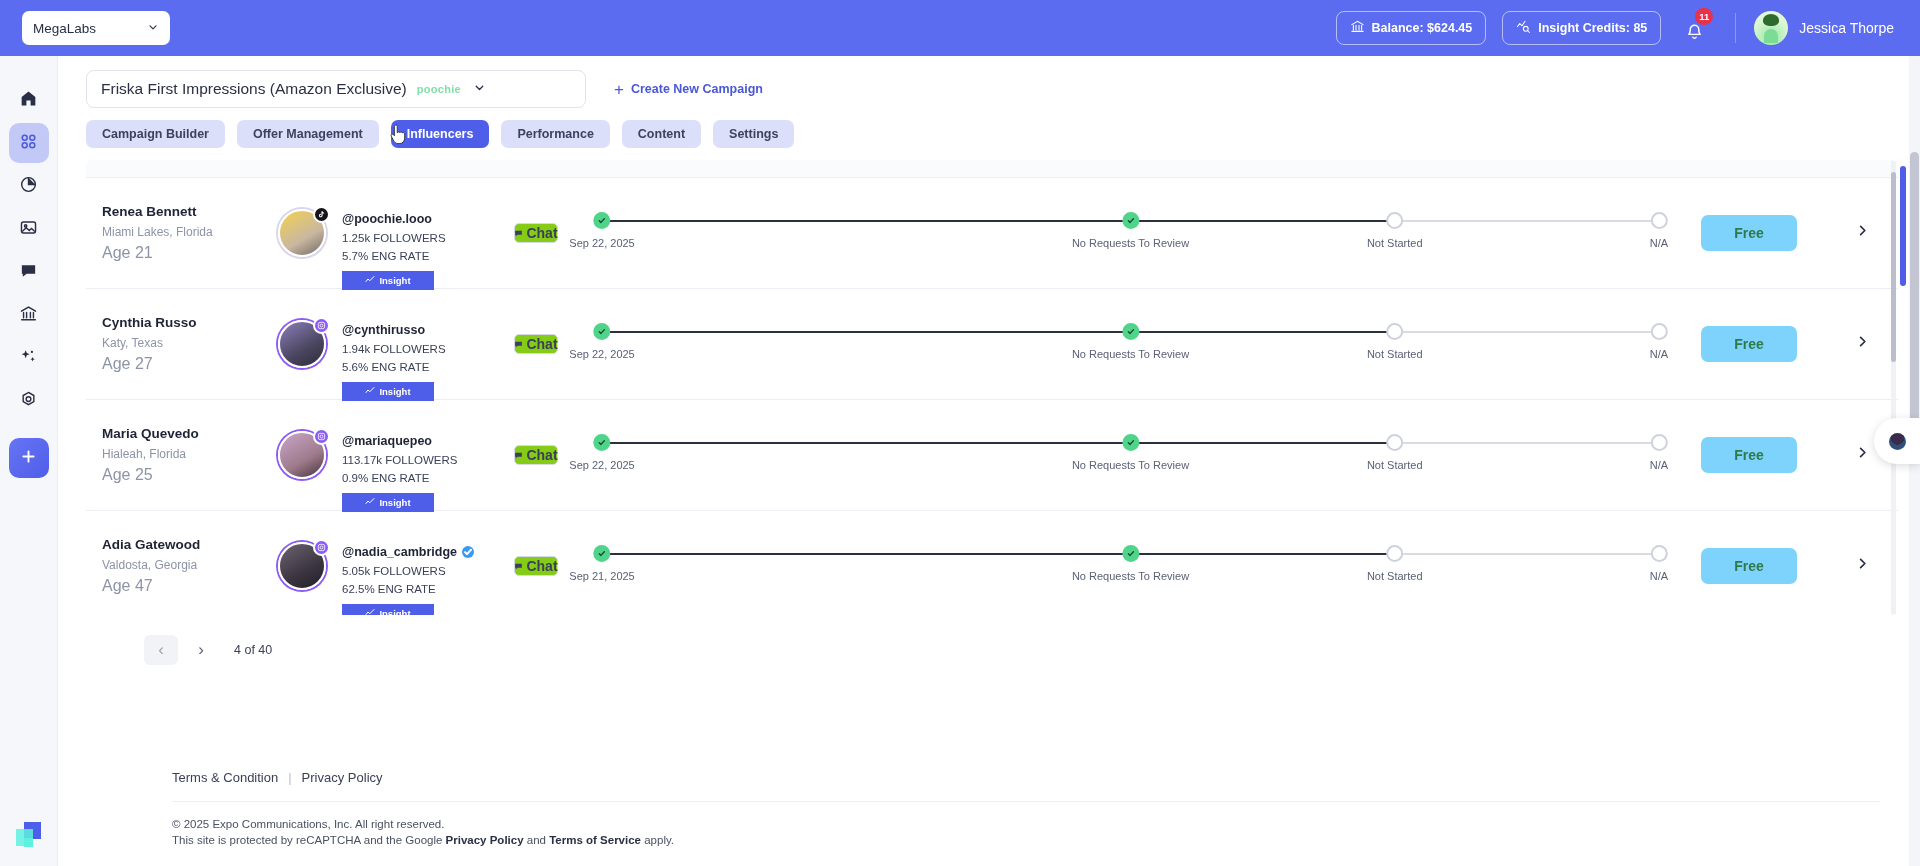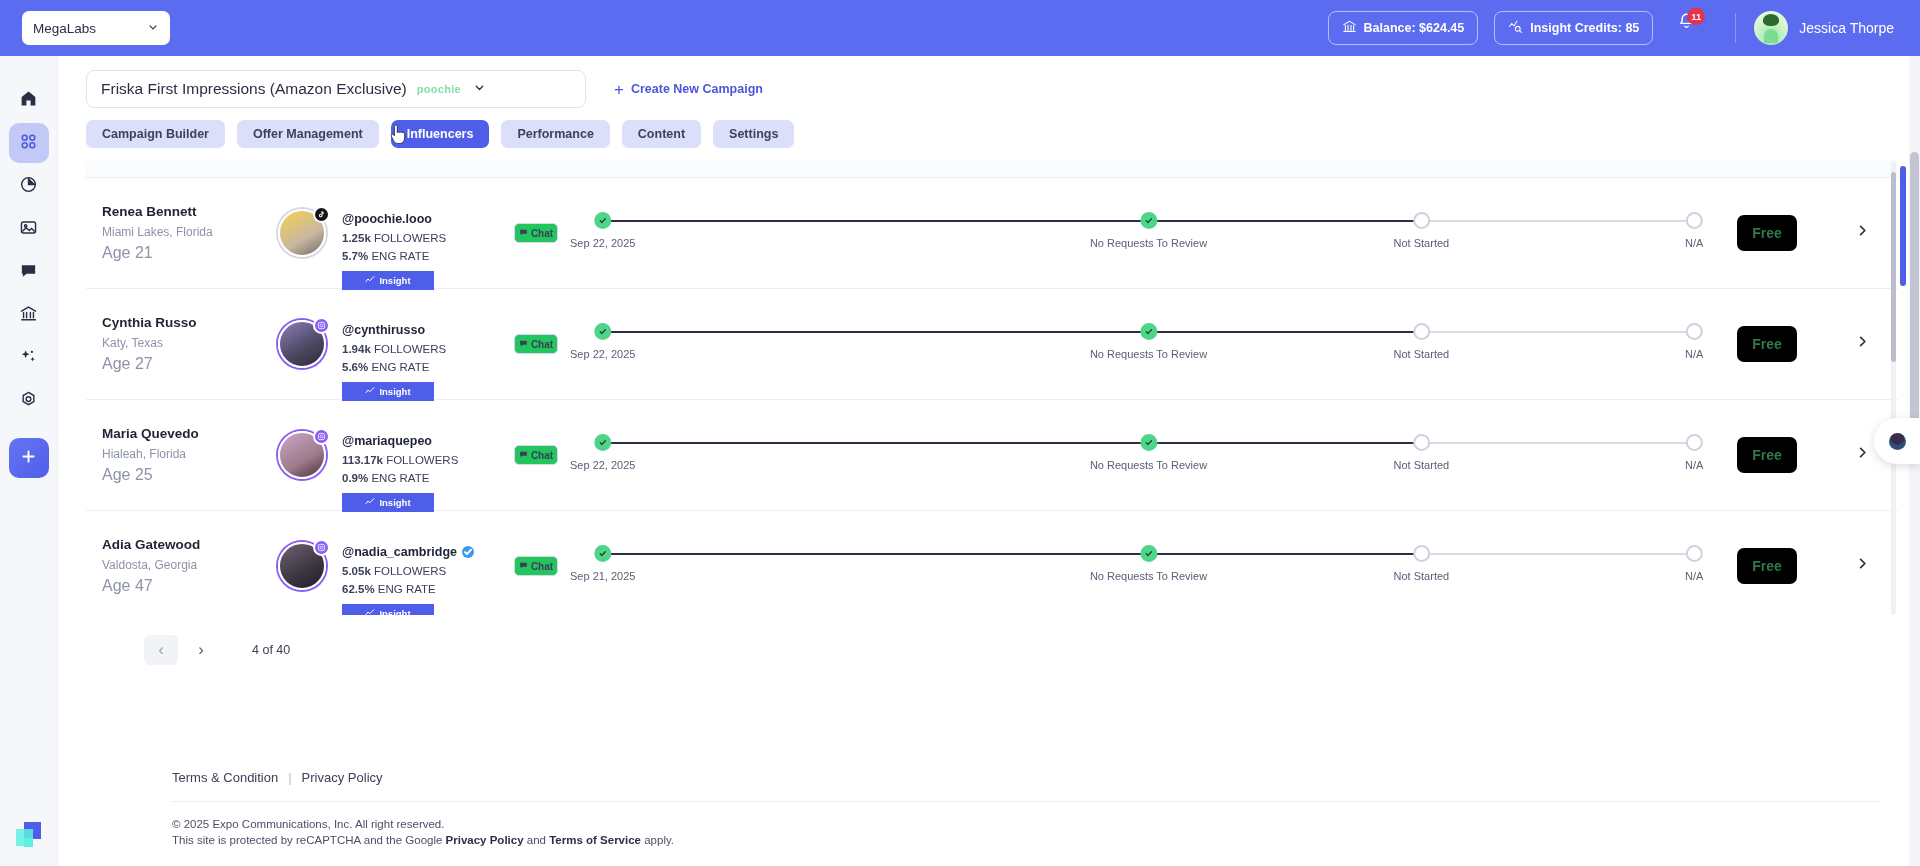--- a/index.html
+++ b/index.html
@@ -28,21 +28,21 @@
   .org-select .chev { font-size: 11px; color: #3a3f55; }
   .topbar-right {
     margin-left: auto; display: flex; align-items: center; height: 56px;
   }
   .pill {
     height: 34px; border: 1px solid rgba(255,255,255,.55); border-radius: 8px;
     display: flex; align-items: center; gap: 7px;
     padding: 0 13px; color: #fff; font-size: 12.5px; font-weight: 600;
     cursor: pointer; margin-right: 16px; white-space: nowrap;
   }
-  .bell-wrap { position: relative; width: 34px; height: 34px; display:flex; align-items:flex-start; justify-content:center; cursor:pointer; margin-right: 20px;}
+  .bell-wrap { position: relative; width: 34px; height: 34px; display:flex; align-items:flex-end; justify-content:center; cursor:pointer; margin-right: 12px;}
   .badge {
     position: absolute; top: -3px; right: -2px;
     background: #e8314a; color: #fff; font-size: 9.5px; font-weight: 700;
     min-width: 17px; height: 17px; border-radius: 9px;
     display: flex; align-items: center; justify-content: center; padding: 0 4px;
   }
   .divider-v { width:1px; height:30px; background: rgba(255,255,255,.3); margin: 0 18px 0 12px;}
   .user { display: flex; align-items: center; gap: 11px; margin-right: 26px; cursor: pointer;}
   .avatar-top {
     width: 34px; height: 34px; border-radius: 50%;
@@ -131,67 +131,67 @@
     border-radius: 50%; background: #14141a; border: 2px solid #fff;
     display: flex; align-items:center; justify-content:center;
   }
   .social-badge.ig { background: #8b5cf6; }
   .social-badge svg { width: 9px; height: 9px; }
 
   .handle-col { width: 150px; margin-top: 36px; }
   .handle { font-size: 12.5px; font-weight: 700; color: #1f2337; display:flex; align-items:center; gap:5px;}
   .verified { width:12px;height:12px;border-radius:50%;background:#3b9af0;display:inline-flex;align-items:center;justify-content:center;color:#fff;font-size:8px;}
   .stat { font-size: 11.5px; color: #3b4058; margin-top: 6px;}
-  .stat b { font-weight: 700; }
+  .stat b { font-weight: 400; }
   .insight-btn {
     margin-top: 9px; width: 92px; height: 19px; background: #4f5ee8;
     border-radius: 0; color: #fff; font-size: 9.5px; font-weight: 700;
     display: flex; align-items: center; justify-content: center; gap: 4px; cursor: pointer;
   }
   .insight-btn svg { width: 10px; height: 10px;}
 
   .chat-btn {
     margin: 0 12px 0 22px; width: 44px; height: 20px; border: 1px solid #d7dae6;
-    border-radius: 5px; background: #22c55e; color: #3b4058;
-    font-size: 10px; font-weight: 600; display:flex; align-items:center; justify-content:center; gap:3px;
+    border-radius: 5px; background: #84cc16; color: #3b4058;
+    font-size: 14px; font-weight: 600; display:flex; align-items:center; justify-content:center; gap:3px;
     cursor: pointer;
   }
   .chat-btn svg { width:9px;height:9px;}
 
   .track { flex: 1; position: relative; height: 46px; margin: 0 20px 0 10px; }
   .track-line { position:absolute; top: 10px; left: 0; right: 0; height: 1.5px; background:#d9dbe4;}
   .track-line.done { background:#2c2f3e; }
   .node { position:absolute; top: 2px; transform: translateX(-50%); text-align:center;}
   .dot { width: 17px; height: 17px; border-radius:50%; border:2px solid #cfd2dd; background:#fff; margin: 0 auto;}
   .dot.ok { background:#4fd48a; border-color:#4fd48a; display:flex;align-items:center;justify-content:center;}
   .dot.ok svg { width:9px;height:9px; }
   .node-label { margin-top: 8px; font-size: 11px; color: #5b melhor; }
   .node-label { margin-top: 8px; font-size: 11px; color: #5a6077; white-space: nowrap;}
 
   .price {
-    width: 60px; height: 36px; background: #000000; border-radius: 7px;
+    width: 96px; height: 36px; background: #7dd3fc; border-radius: 7px;
     display:flex; align-items:center; justify-content:center;
     color: #2f7a4a; font-size: 14px; font-weight: 700; margin-right: 58px;
   }
   .row-chev { color:#2b2f45; font-size: 17px; margin-right: 28px; cursor:pointer;}
 
   
   .vscroll-outer { position:absolute; top: 0; right: -8px; width: 6px; height: 455px; }
   .vscroll-thumb { position:absolute; top: 6px; left:0; width: 6px; height: 120px; background:#4f5ee8; border-radius:3px; cursor:pointer;}
   .list-vscroll { position:absolute; top:0; right:2px; width:5px; height:455px; background:#f0f1f5; border-radius:3px;}
   .list-vthumb { position:absolute; top:12px; left:0; width:5px; height:190px; background:#b9bdcc; border-radius:3px;}
   .page-scrollbar { position:absolute; top:0; right:0; width:11px; height:810px; background:#f4f5f8; }
   .page-thumb { position:absolute; top: 96px; left:1px; width:9px; height: 290px; background:#c3c6d2; border-radius:5px;}
 
   
   .pager { display:flex; align-items:center; gap: 6px; padding: 20px 0 0 86px;}
   .pg-btn { width: 34px; height: 30px; border-radius:6px; display:flex;align-items:center;justify-content:center;
             font-size: 17px; color: #5a6077; cursor:pointer;}
   .pg-btn.prev { background:#f2f3f7; color:#9ba0b3;}
-  .pg-count { margin-left: 28px; font-size: 12.5px; color: #3b4058;}
+  .pg-count { margin-left: 10px; font-size: 12.5px; color: #3b4058;}
 
   .footer { position:absolute; left: 0; right: 0; bottom: 0; padding-left: 58px; background:#fff;}
   .footer-links { padding: 0 0 16px 56px; font-size: 13px; color:#3b4058; display:flex; gap:10px; align-items:center;}
   .footer-links a { color:#3b4058; text-decoration:none; cursor:pointer;}
   .footer-sep { color:#b9bdcc;}
   .footer-rule { height:1px; background:#eceef4; margin-left: 56px; margin-right: 40px;}
   .footer-copy { padding: 16px 0 4px 56px; font-size: 11.5px; color:#4b5062;}
   .footer-note { padding: 0 0 20px 56px; font-size: 11.5px; color:#4b5062;}
   .footer-note b { font-weight: 700; color:#2b2f45;}
 

